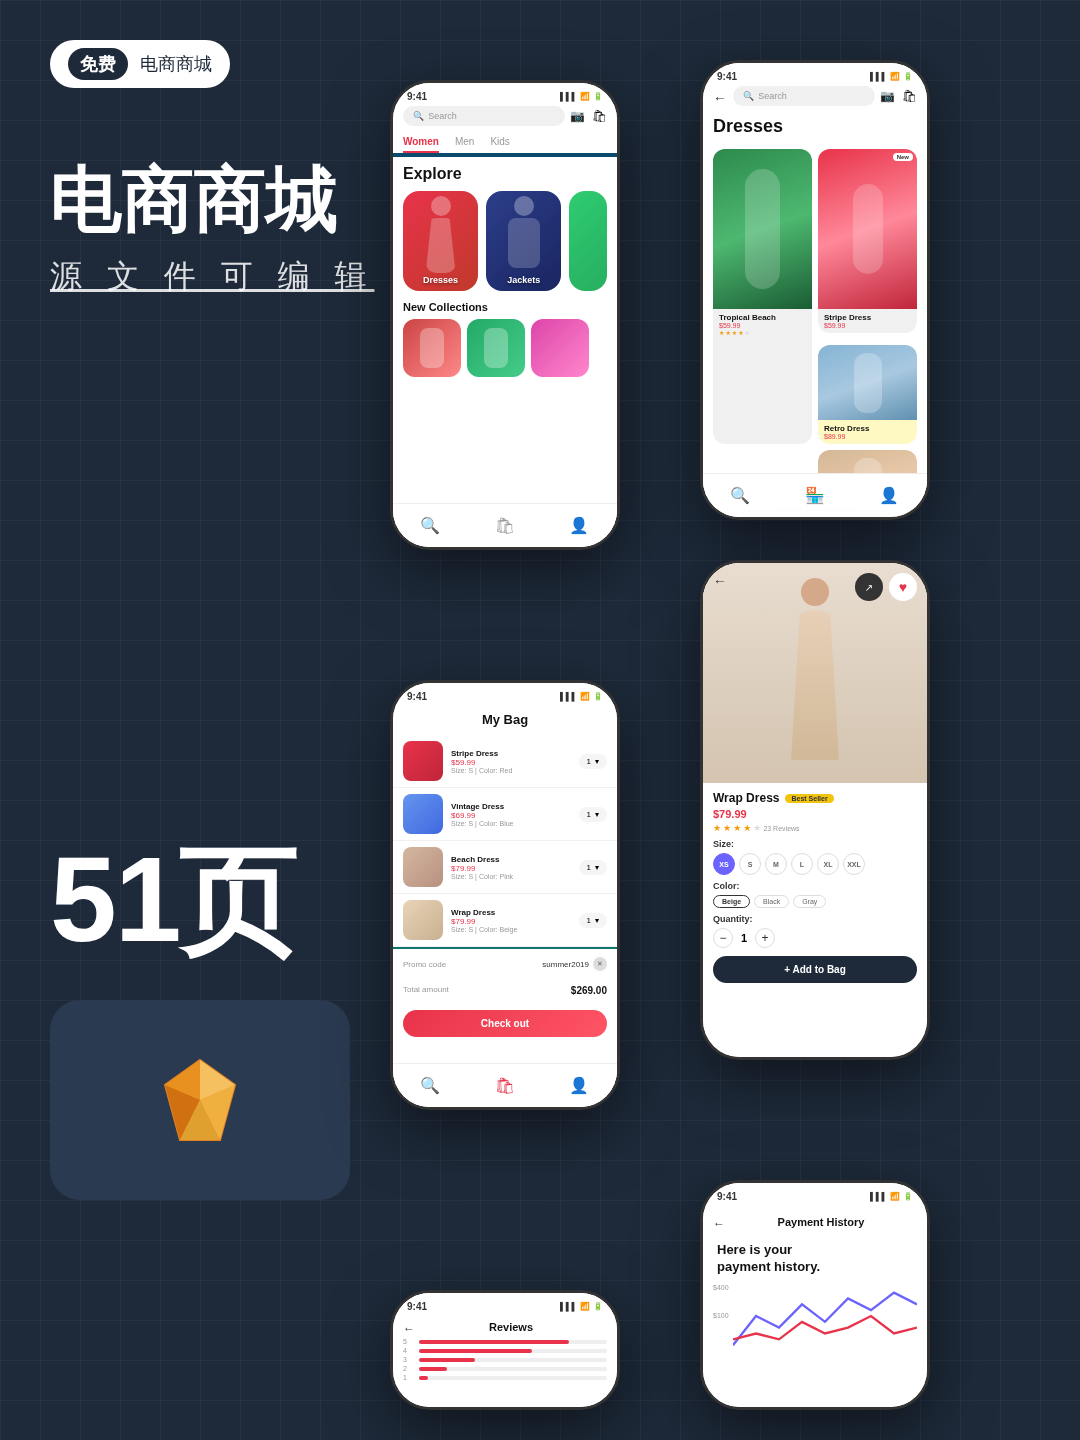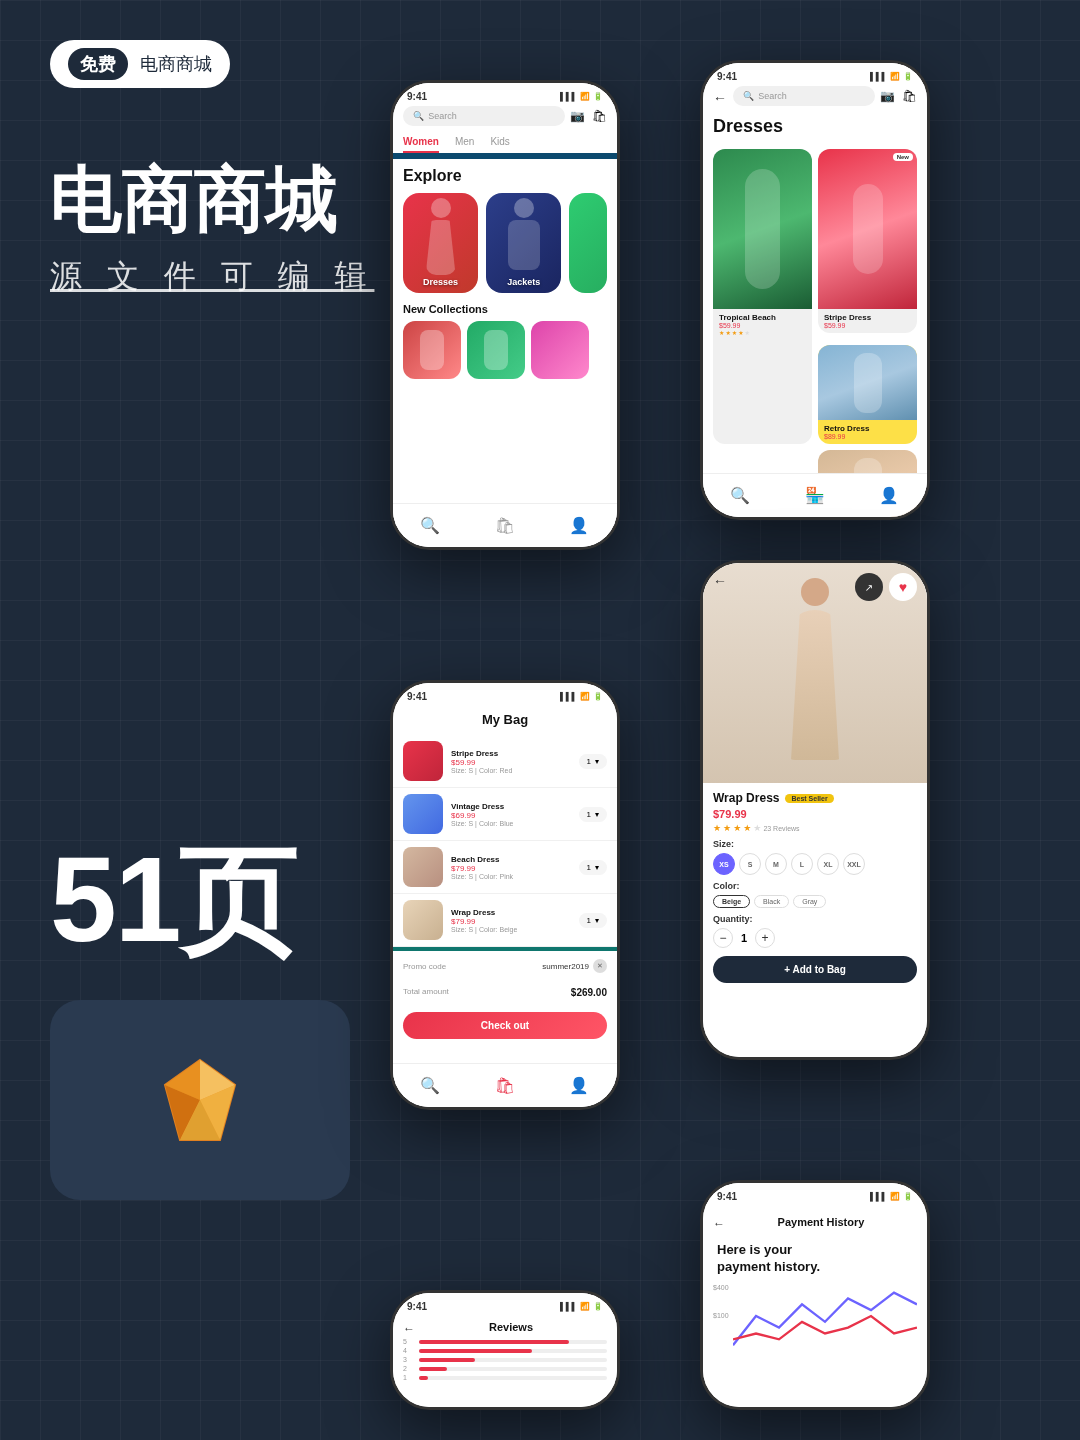--- a/index.html
+++ b/index.html
@@ -204,21 +204,21 @@
       gap: 4px;
       font-size: 9px;
       color: #999;
     }
 
     
     .nav-tabs {
       display: flex;
       padding: 0 10px;
       gap: 16px;
-      border-bottom: 6px solid #0c4a6e;
+      border-bottom: 4px solid #0c4a6e;
       margin-bottom: 8px;
     }
     .nav-tab {
       font-size: 10px;
       padding: 4px 0;
       color: #999;
     }
     .nav-tab.active {
       color: #e8334a;
       border-bottom: 2px solid #e8334a;
@@ -375,21 +375,21 @@
       display: flex;
       align-items: center;
       gap: 4px;
     }
 
     .promo-row {
       display: flex;
       justify-content: space-between;
       align-items: center;
       padding: 8px 10px;
-      border-top: 4px solid #0f766e;
+      border-top: 2px solid #0f766e;
     }
     .promo-label { font-size: 8px; color: #999; }
     .promo-code {
       display: flex;
       align-items: center;
       gap: 4px;
       font-size: 8px;
       color: #333;
     }
     .promo-x {
@@ -704,21 +704,21 @@
           <div class="dress-img dress-img-full" style="display:flex;align-items:center;justify-content:center;">
             <div style="width:30px;height:90px;background:rgba(255,255,255,0.2);border-radius:15px;"></div>
           </div>
           <div class="new-badge">New</div>
           <div class="dress-info">
             <div class="dress-name">Stripe Dress</div>
             <div class="dress-price">$59.99</div>
           </div>
         </div>
 
-        <div style="border-radius:12px;overflow:hidden;background:#fde047;margin-top:6px;">
+        <div style="border-radius:12px;overflow:hidden;background:#fef9c3;margin-top:6px;">
           <div class="dress-img dress-img-3" style="height:75px;display:flex;align-items:center;justify-content:center;">
             <div style="width:28px;height:60px;background:rgba(255,255,255,0.25);border-radius:12px;"></div>
           </div>
           <div class="dress-info">
             <div class="dress-name">Retro Dress</div>
             <div class="dress-price">$89.99</div>
           </div>
         </div>
 
         <div style="border-radius:12px;overflow:hidden;background:#f0f0f0;grid-column:2;">

